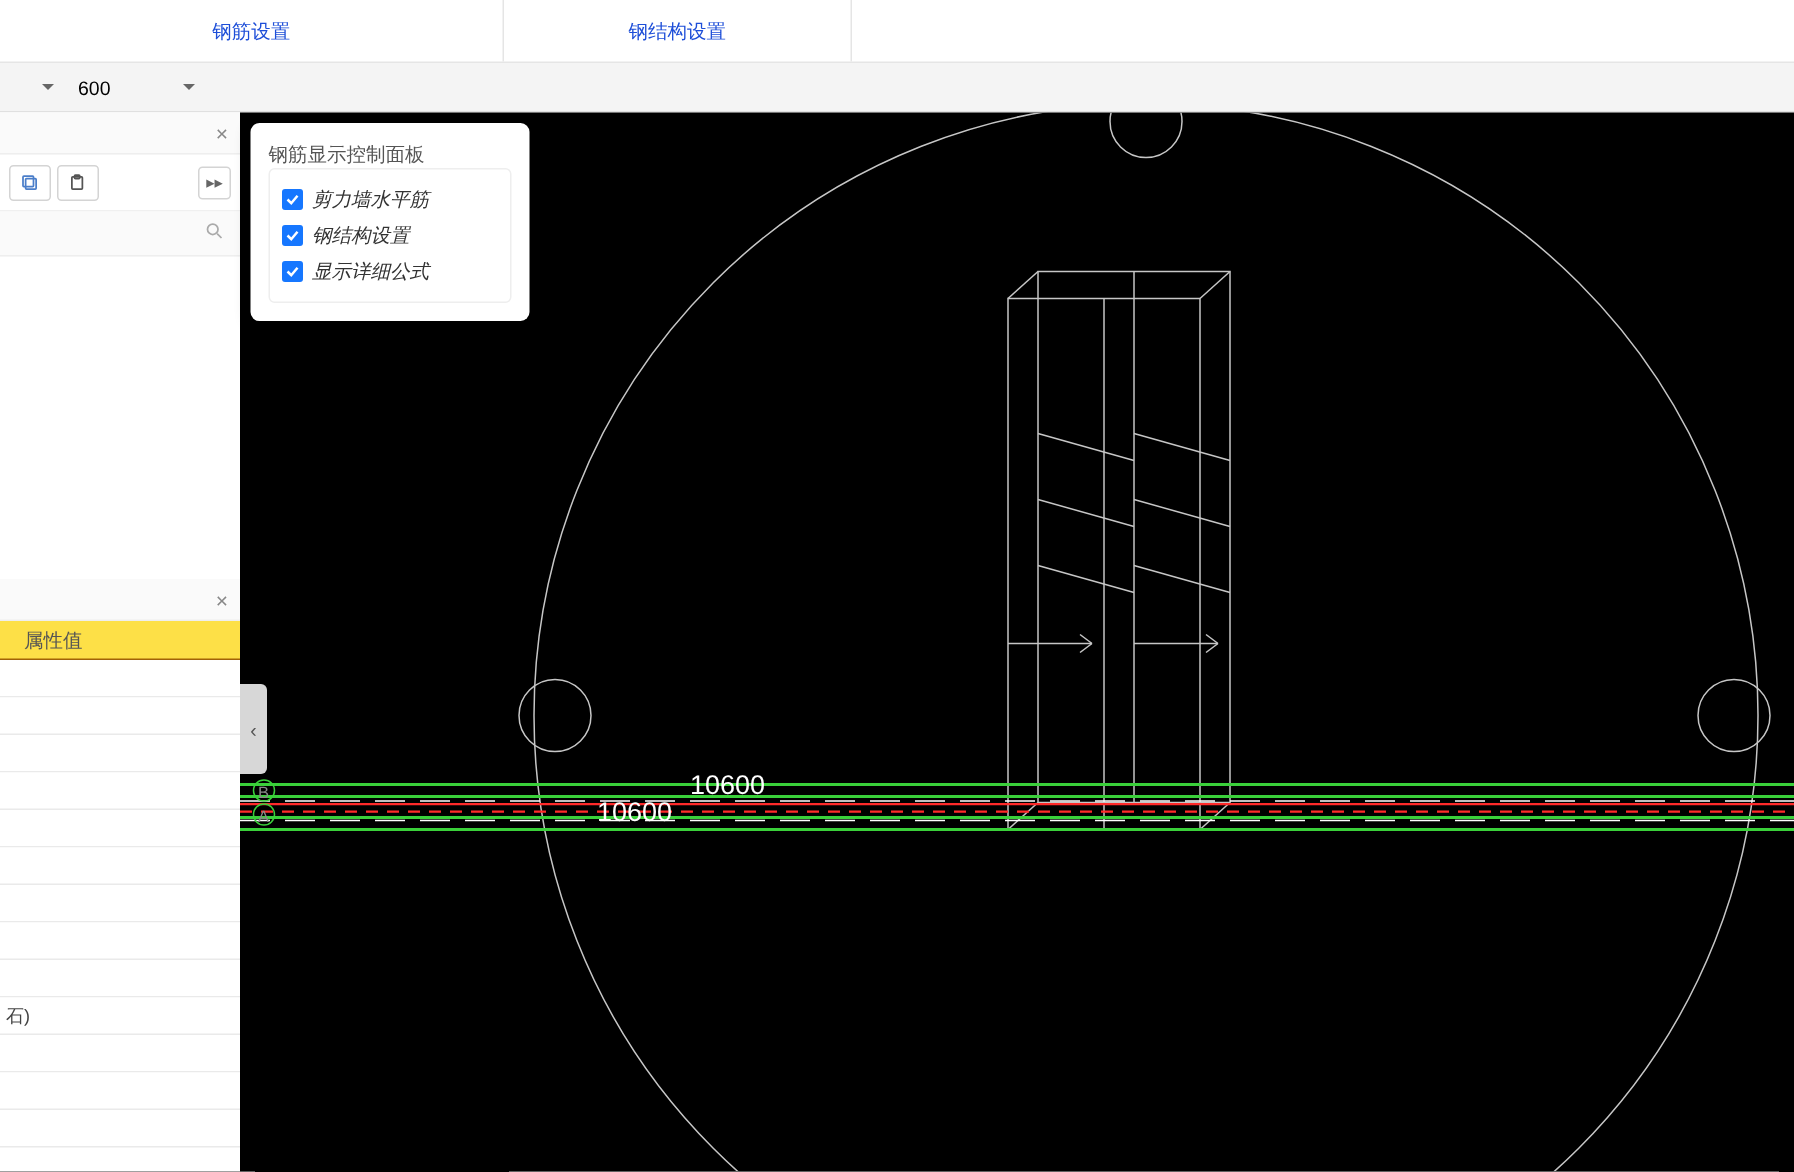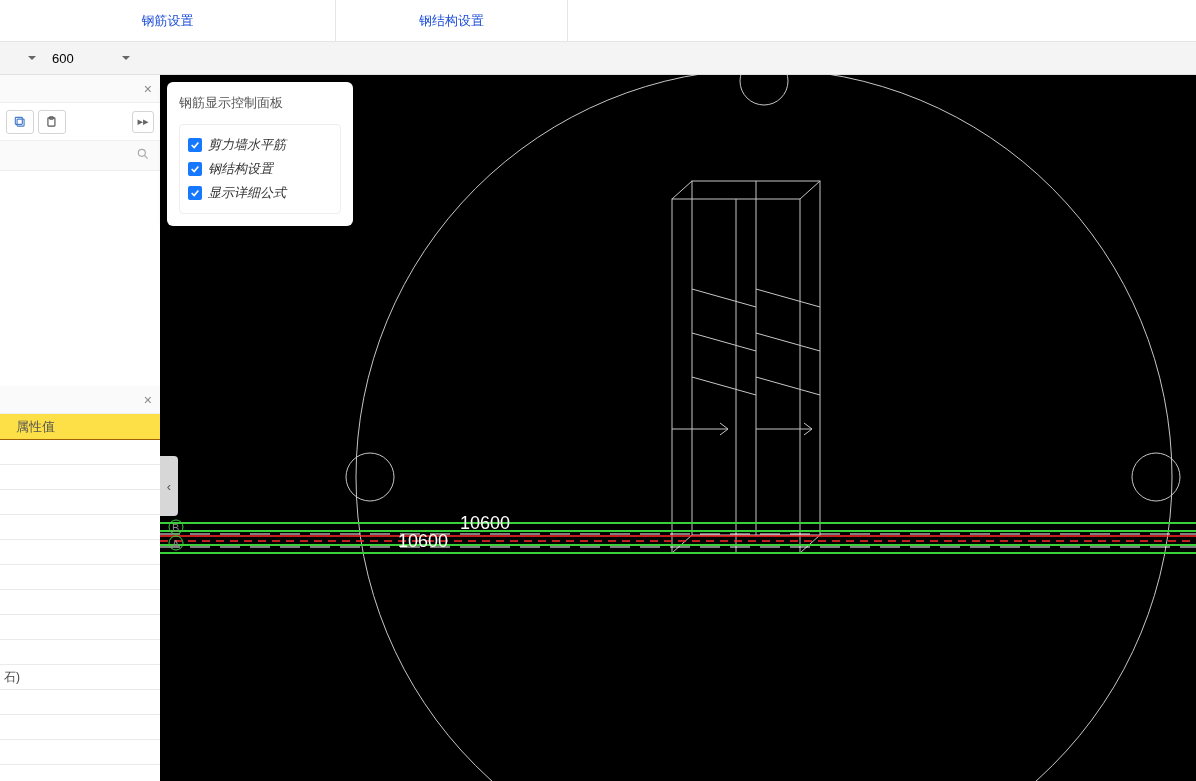--- a/index.html
+++ b/index.html
@@ -199,21 +199,20 @@
       width: 186px;
       background: #fff;
       border-radius: 6px;
       box-shadow: 0 2px 10px rgba(0,0,0,0.3);
       padding: 12px;
       z-index: 10;
     }
     .ctrl-title {
       font-size: 13px;
       color: #555;
-      margin-bottom: 12px;
     }
     .check-list {
       border: 1px solid #eee;
       border-radius: 4px;
       padding: 8px 8px;
       font-style: italic;
     }
     .check-item {
       display: flex;
       align-items: center;

